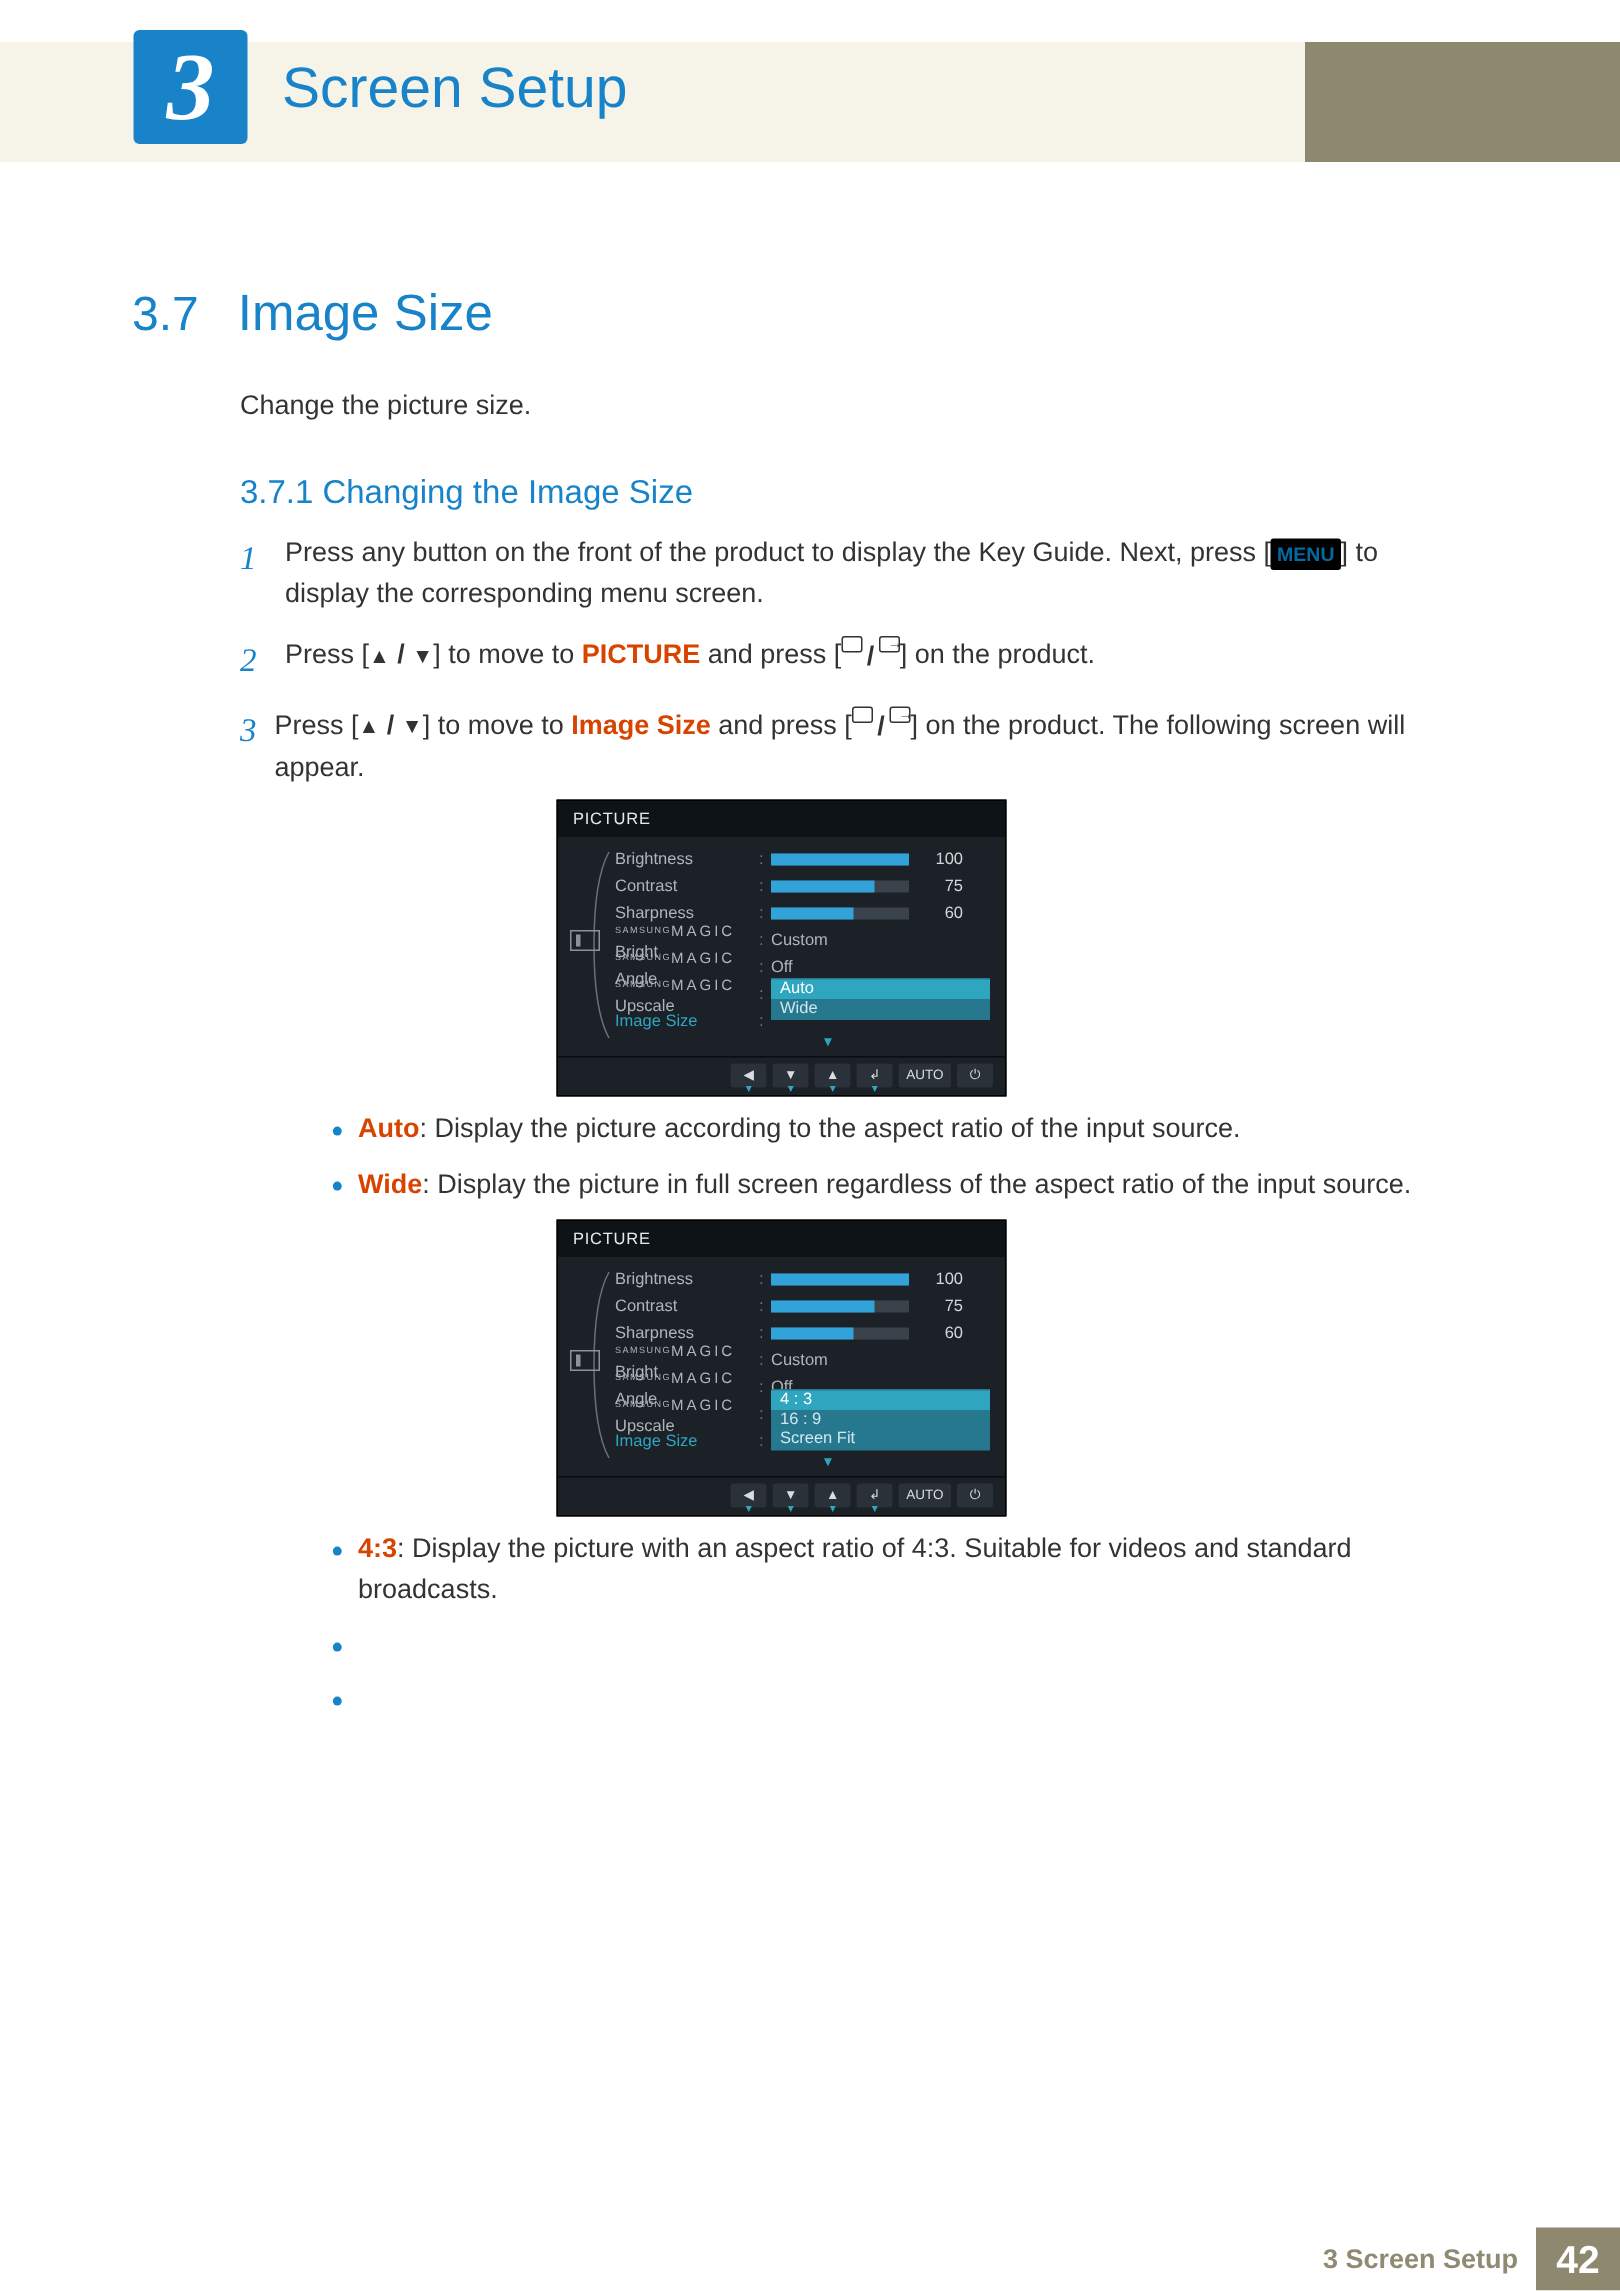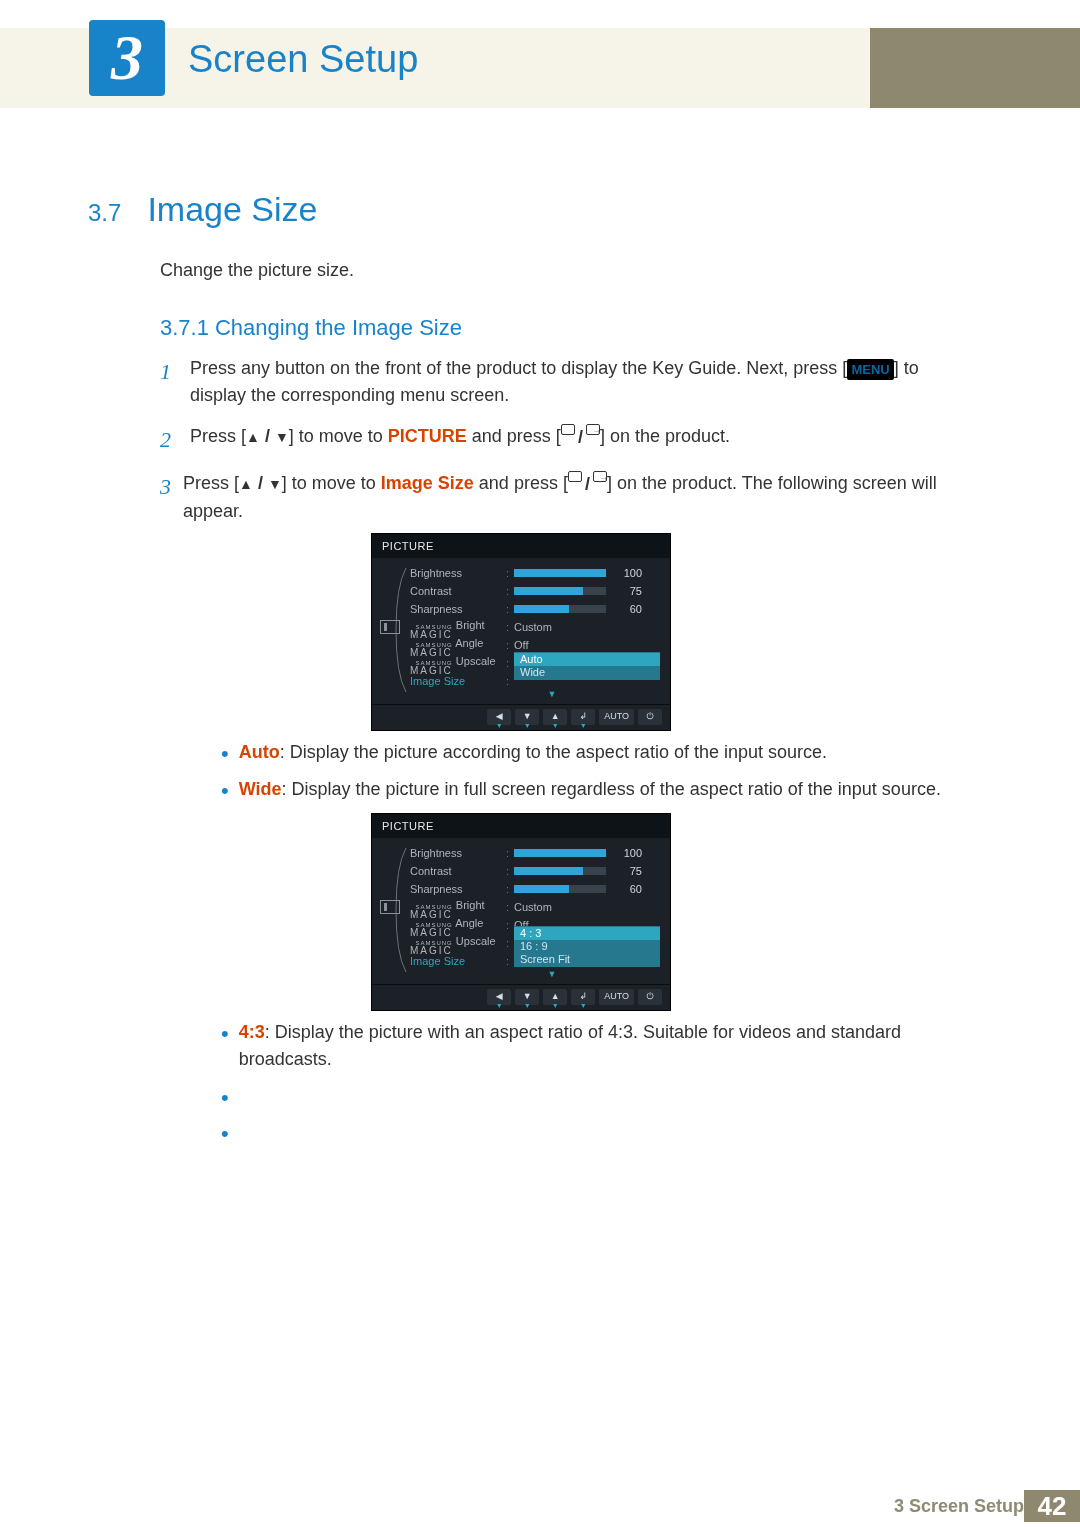--- a/index.html
+++ b/index.html
@@ -7,21 +7,21 @@
 
   
   .top-band { position: absolute; top: 28px; left: 0; right: 0; height: 80px; background: #f6f3e8; }
   .top-band::after { content: ""; position: absolute; right: 0; top: 0; width: 210px; height: 100%; background: #8e886e; }
   .chapter-box { position: absolute; left: 89px; top: 20px; width: 76px; height: 76px; background: #1883c9; border-radius: 4px; display: flex; align-items: center; justify-content: center; z-index: 2; }
   .chapter-num { color: #fff; font-size: 64px; font-weight: 700; font-family: Georgia, serif; font-style: italic; }
   .chapter-title { position: absolute; left: 188px; top: 38px; font-size: 38px; font-weight: 500; color: #1883c9; z-index: 3; }
 
   
   .section-row { position: absolute; left: 88px; top: 190px; display: flex; gap: 26px; align-items: baseline; }
-  .section-num { color: #1883c9; font-size: 24px; font-weight: 500; }
+  .section-num { color: #1883c9; font-size: 32px; font-weight: 500; }
   .section-title { color: #1883c9; font-size: 34px; font-weight: 500; }
 
   .intro { position: absolute; left: 160px; top: 260px; font-size: 18px; color: #333; }
 
   
   .subsec-row { position: absolute; left: 160px; top: 315px; display: flex; gap: 6px; }
   .subsec-num { color: #1883c9; font-size: 22px; font-weight: 500; }
   .subsec-title { color: #1883c9; font-size: 22px; font-weight: 500; }
 
   
@@ -55,39 +55,39 @@
   .osd-sep { width: 8px; color: #6c7177; }
   .osd-bar-wrap { flex: 1; display: flex; align-items: center; gap: 6px; }
   .osd-bar { height: 8px; width: 92px; background: #3a424b; position: relative; }
   .osd-bar-fill { position: absolute; left: 0; top: 0; bottom: 0; background: #31a3d9; }
   .osd-val { width: 30px; text-align: right; font-size: 11px; color: #d2d6da; }
   .osd-text { color: #aeb5bc; font-size: 11px; }
   .osd-picklist { flex: 1; background: #26788f; padding: 1px 0; }
   .osd-pick { padding: 0 6px; font-size: 11px; color: #cfe7ee; line-height: 13px; }
   .osd-pick.sel { background: #2fa6c0; color: #fff; }
   .osd-highlight .osd-label { color: #2fa6c0; }
-  .magic-brand { display: inline-flex; flex-direction: column; line-height: 7px; align-items: flex-end; }
+  .magic-brand { display: inline-flex; flex-direction: row; line-height: 7px; align-items: flex-end; }
   .magic-brand .s { font-size: 6px; letter-spacing: 1px; }
   .magic-brand .m { font-size: 10px; letter-spacing: 2px; }
   .osd-down-arrow { text-align: center; color: #2fa6c0; font-size: 9px; margin-top: -2px; margin-left: 34px; }
 
   .osd-footer { display: flex; justify-content: flex-end; gap: 4px; padding: 4px 8px 5px; background: #1b2127; border-top: 1px solid #0a0d10; }
   .osd-fbtn { width: 24px; height: 16px; background: #2a3139; border-radius: 2px; display: flex; align-items: center; justify-content: center; color: #d9dde1; font-size: 9px; position: relative; }
   .osd-fbtn .under { position: absolute; bottom: -7px; color: #2fa6c0; font-size: 8px; }
   .osd-fbtn.txt { width: auto; padding: 0 5px; font-size: 9px; }
 
   
   .bullets { margin-left: 38px; width: 760px; }
   .bullet { display: flex; gap: 10px; margin-bottom: 10px; font-size: 18px; line-height: 1.5; color: #333; }
   .dot { color: #1883c9; font-size: 22px; line-height: 1; margin-top: 4px; }
 
   
   .footer { position: absolute; right: 0; bottom: 0; height: 42px; display: flex; align-items: center; }
-  .footer-text { color: #8f8a72; font-size: 18px; font-weight: 600; }
-  .footer-box { width: 56px; height: 32px; background: #8e886e; color: #fff; display: flex; align-items: center; justify-content: center; font-size: 26px; font-weight: 700; }
+  .footer-text { color: #8f8a72; font-size: 18px; font-weight: 600; padding-right: 12px; }
+  .footer-box { width: 56px; height: 42px; background: #8e886e; color: #fff; display: flex; align-items: center; justify-content: center; font-size: 26px; font-weight: 700; }
 </style>
 </head>
 <body>
 
 <div class="top-band"></div>
 <div class="chapter-box">
   <span class="chapter-num">3</span>
 </div>
 <div class="chapter-title">Screen Setup</div>
 

